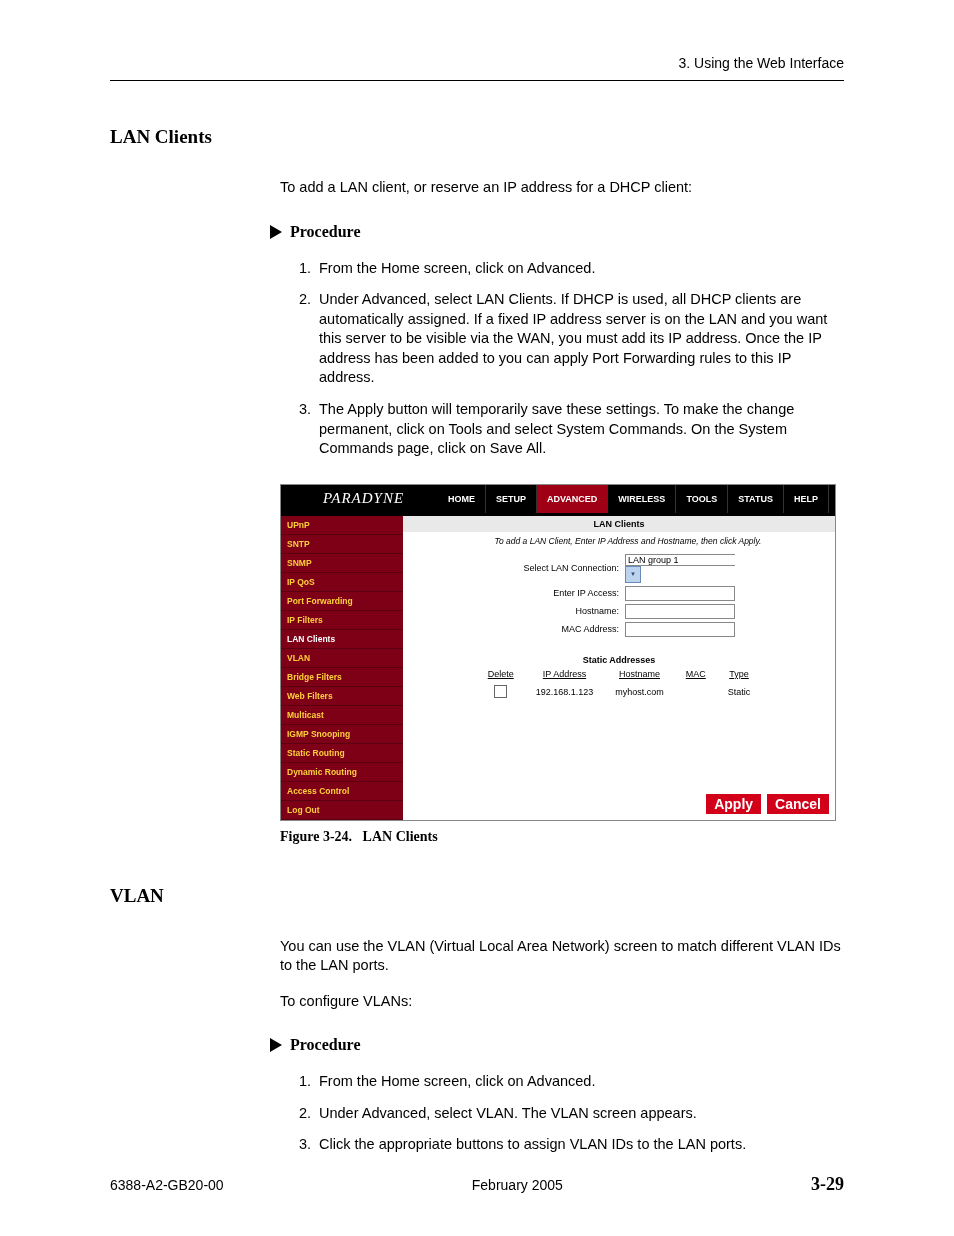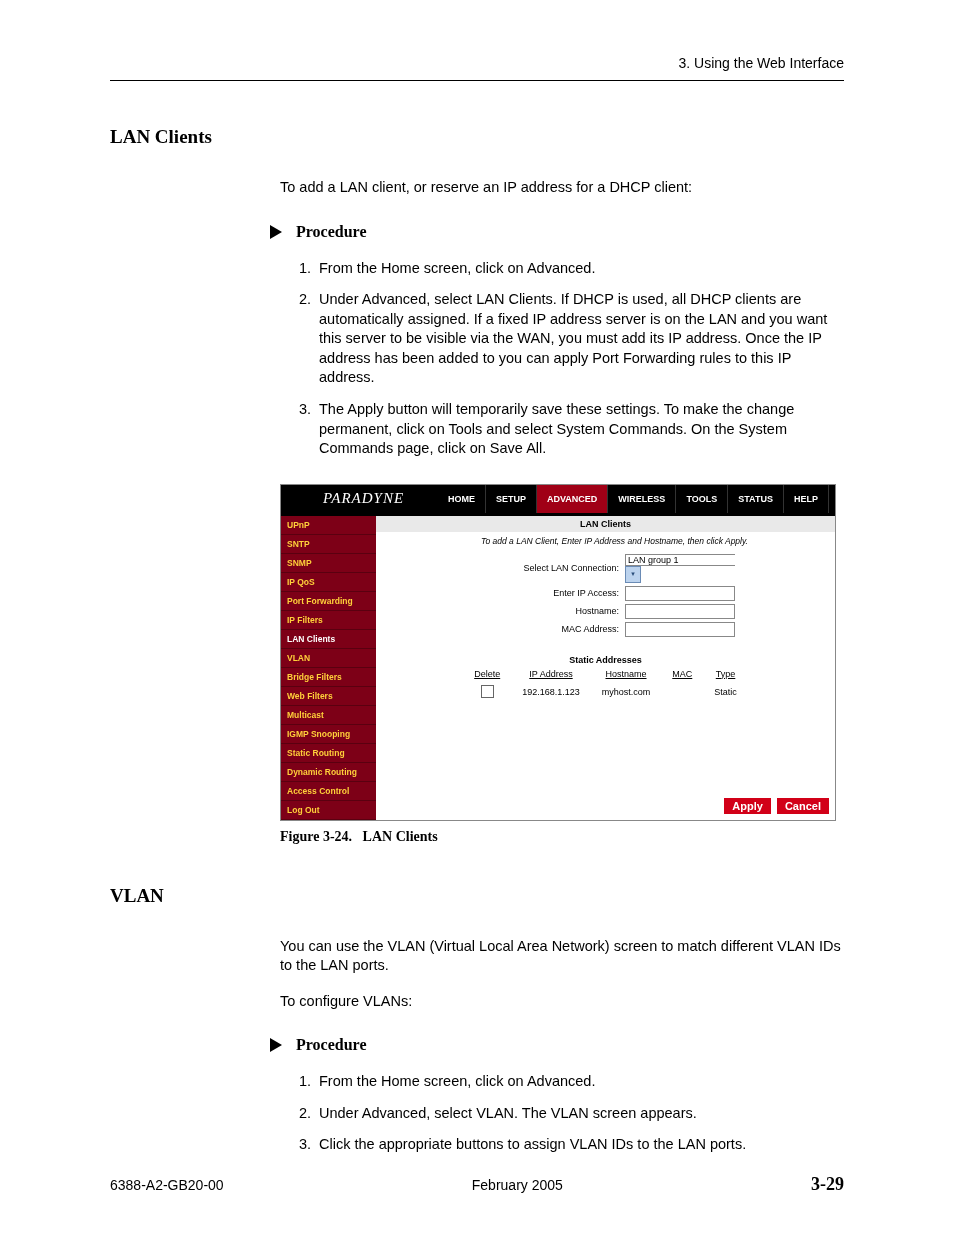--- a/index.html
+++ b/index.html
@@ -33,21 +33,21 @@
     margin-left: 170px;
     margin-right: 0;
     line-height: 1.35;
   }
   .intro-para { margin-bottom: 25px; }
   .procedure-row {
     margin-left: 160px;
     margin-bottom: 18px;
     display: flex;
     align-items: center;
-    gap: 14px;
+    gap: 8px;
   }
   .tri {
     width: 0; height: 0;
     border-top: 7px solid transparent;
     border-bottom: 7px solid transparent;
     border-left: 12px solid #000;
   }
   .procedure-label {
     font-family: "Times New Roman", Times, serif;
     font-weight: bold;
@@ -98,21 +98,21 @@
     font-weight: bold;
     font-size: 9px;
     padding: 0 10px;
     display: flex;
     align-items: center;
     border-right: 1px solid #333;
   }
   .topnav .active { background: #a00016; }
   .shot-body { display: flex; }
   .sidenav {
-    width: 95px;
+    width: 122px;
     background: #7d0017;
     border-top: 3px solid #000;
   }
   .sidenav div {
     color: #ffcf3a;
     font-weight: bold;
     font-size: 8.5px;
     padding: 4px 6px;
     border-bottom: 1px solid #5a0010;
   }
@@ -176,21 +176,21 @@
     border: 1px solid #666; display: inline-block;
   }
   .action-btns {
     position: absolute;
     right: 6px; bottom: 6px;
     display: flex; gap: 6px;
   }
   .action-btns div {
     background: #d20018;
     color: #fff;
-    font-size: 11px;
+    font-size: 14px;
     font-weight: bold;
     padding: 2px 8px;
   }
 
   .footer {
     position: absolute;
     bottom: 41px;
     left: 110px;
     right: 110px;
     display: flex;

